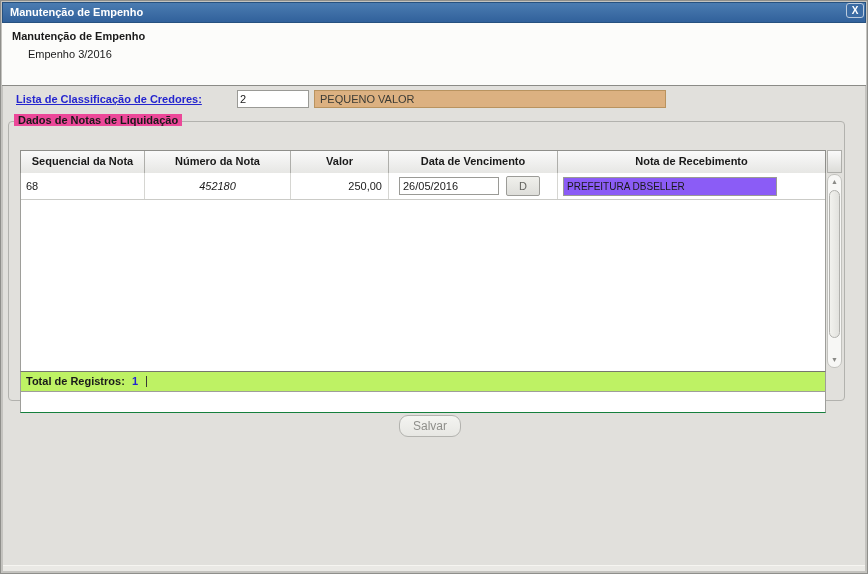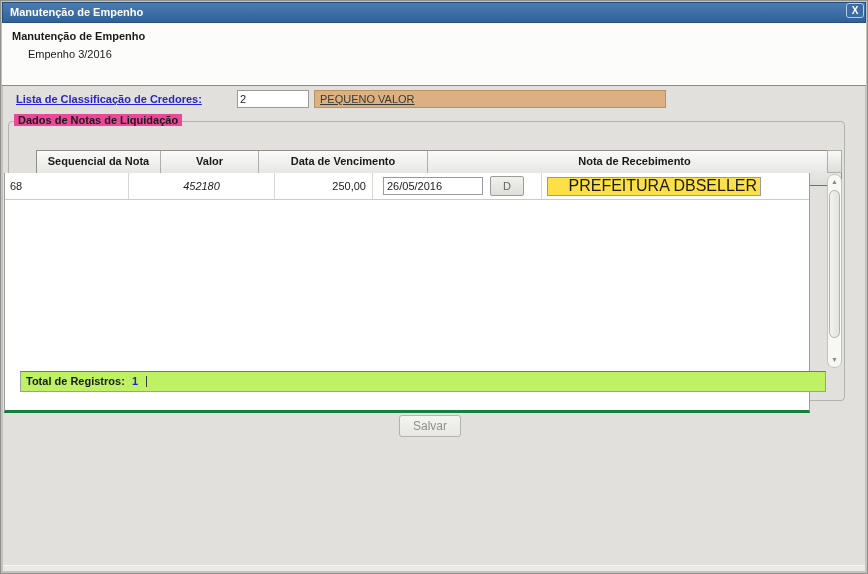--- a/index.html
+++ b/index.html
@@ -40,56 +40,56 @@
     color:#2525cf; text-decoration:underline; cursor:pointer;
   }
   .class-code {
     position:absolute; left:237px; top:90px; width:72px; height:18px;
     border:1px solid #9a9a96; font-size:11px; padding:0 2px; background:#ffffff; color:#1a1a1a;
   }
   .class-desc {
     position:absolute; left:314px; top:90px; width:352px; height:18px;
     background:#dcb181; border:1px solid #b9935f;
     font-size:11px; line-height:16px; padding-left:5px; color:#3b3b35;
-    white-space:nowrap; overflow:hidden;text-decoration:underline;
+    white-space:nowrap; overflow:hidden;
   }
 
   
   .groupbox {
     position:absolute; left:8px; top:121px; width:837px; height:280px;
     border:1px solid #b2b2ae; border-radius:4px;
   }
   .groupbox-legend {
     position:absolute; left:14px; top:114px; padding:0 4px;
     background:#ec4899; font-size:11px; font-weight:bold; color:#1a1a1a;
   }
 
   
   .grid-header {
-    position:absolute; left:36px; top:150px; width:806px; height:36px;
+    position:absolute; left:20px; top:150px; width:806px; height:36px;
     display:flex; background:linear-gradient(#fafafa, #dcdcd8);
     border:1px solid #8e8e8a; border-bottom:1px solid #6f6f6b;
   }
   .grid-header .hcell {
     font-size:11px; font-weight:bold; color:#1a1a1a; text-align:center;
     line-height:21px; border-right:1px solid #aeaeaa; overflow:hidden; white-space:nowrap;
     cursor:default;
   }
   .grid-header .hcell:last-child { border-right:none; }
   .hdr-scroll-cell {
     position:absolute; left:827px; top:150px; width:15px; height:23px;
     background:linear-gradient(#fafafa, #dcdcd8); border:1px solid #aeaeaa;
   }
 
   .c1 { width:124px; } .c2 { width:146px; } .c3 { width:98px; } .c4 { width:169px; } .c5 { flex:1; }
 
   .grid-body {
-    position:absolute; left:4px; top:173px; width:806px; height:240px;
+    position:absolute; left:20px; top:173px; width:806px; height:240px;
     background:#ffffff; border-left:1px solid #9e9e9a; border-right:1px solid #9e9e9a;
-    border-bottom:3px solid #15803d; overflow:hidden;
+    border-bottom:1px solid #15803d; overflow:hidden;
   }
   .grid-row {
     display:flex; height:27px; border-bottom:1px solid #cbcbc7; background:#ffffff;
   }
   .grid-row .cell {
     font-size:11px; color:#1a1a1a; border-right:1px solid #d6d6d2;
     display:flex; align-items:center; overflow:hidden; white-space:nowrap;
   }
   .grid-row .cell:last-child { border-right:none; }
   .cell-left   { justify-content:flex-start; padding-left:5px; }
@@ -100,21 +100,21 @@
     width:100px; height:18px; margin-left:10px; border:1px solid #9a9a96;
     font-size:11px; padding:0 3px; color:#1a1a1a; background:#ffffff;
   }
   .d-btn {
     width:34px; height:20px; margin-left:7px;
     background:linear-gradient(#f0f0ec, #dededa); border:1px solid #9c9c98; border-radius:2px;
     font-size:11px; color:#63635f; cursor:pointer;
   }
   .local-input {
     width:214px; height:19px; margin-left:5px; border:1px solid #9a9a96;
-    font-size:16px; padding:0 3px; color:#1a1a1a; background:#fde047;text-align:right;
+    font-size:10px; padding:0 3px; color:#1a1a1a; background:#8b5cf6;
   }
 
   
   .vscroll {
     position:absolute; left:827px; top:174px; width:15px; height:194px;
     background:#f7f7f5; border:1px solid #c2c2be; border-radius:7px;
   }
   .vscroll .arrow {
     position:absolute; left:0; width:13px; height:14px; text-align:center;
     font-size:7px; color:#8a8a86; line-height:14px; cursor:pointer;
@@ -134,21 +134,21 @@
     font-size:11px; line-height:19px; padding-left:5px;
   }
   .total-label { font-weight:bold; color:#1a1a1a; }
   .total-value { font-weight:bold; color:#2525cf; margin-left:4px; }
   .text-caret { display:inline-block; width:1px; height:11px; background:#3a3a36; margin-left:5px; vertical-align:-2px; }
 
   
   .save-btn {
     position:absolute; top:415px; left:430px; transform:translateX(-50%);
     padding:3px 13px; font-size:12px; color:#8f8f8b;
-    background:linear-gradient(#f4f4f1, #e7e7e3); border:1px solid #b3b3af; border-radius:3px;
+    background:linear-gradient(#f4f4f1, #e7e7e3); border:1px solid #b3b3af; border-radius:9px;
     cursor:pointer;
   }
 
   .bottom-strip {
     position:absolute; left:3px; right:3px; bottom:3px; height:6px;
     background:#eae9e5; border-top:1px solid #f6f5f1;
   }
 </style>
 </head>
 <body>
@@ -169,20 +169,21 @@
 
   <a class="class-link">Lista de Classificação de Credores:</a>
   <input class="class-code" value="2" style="">
   <div class="class-desc">PEQUENO VALOR</div>
 
   <div class="groupbox"></div>
   <div class="groupbox-legend">Dados de Notas de Liquidação</div>
 
   <div class="grid-header">
     <div class="hcell c1">Sequencial da Nota</div>
+    <div class="hcell c2">Número da Nota</div>
     <div class="hcell c3">Valor</div>
     <div class="hcell c4">Data de Vencimento</div>
     <div class="hcell c5">Nota de Recebimento</div>
   </div>
   <div class="hdr-scroll-cell"></div>
 
   <div class="grid-body">
     <div class="grid-row">
       <div class="cell cell-left c1">68</div>
       <div class="cell cell-center c2">452180</div>

